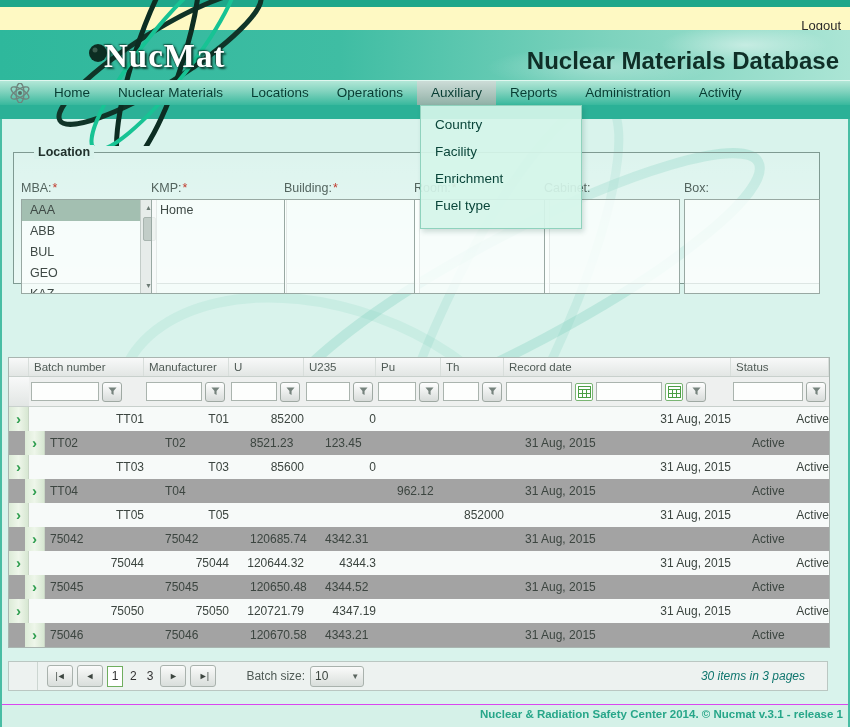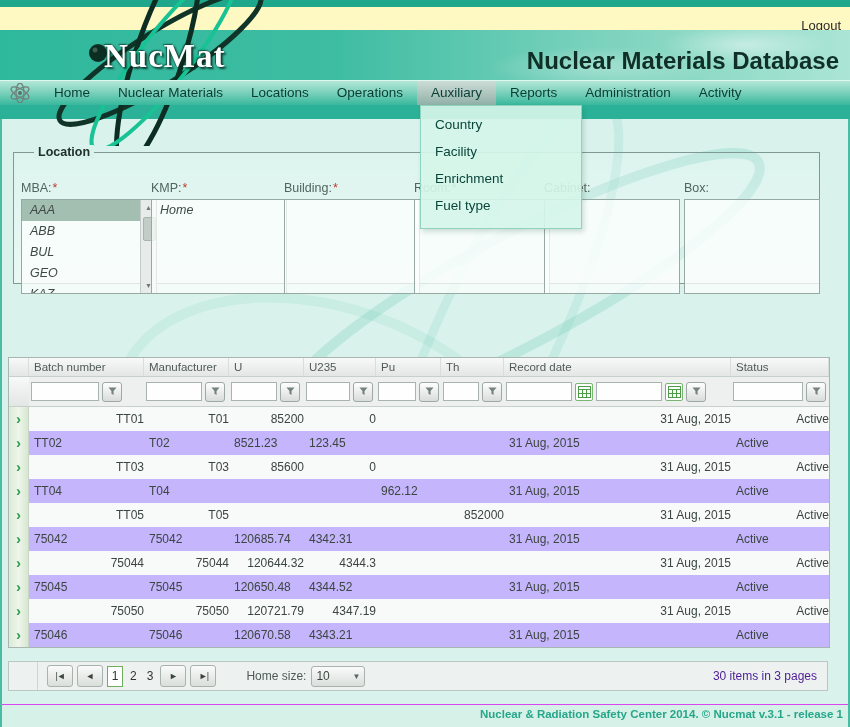--- a/index.html
+++ b/index.html
@@ -38,21 +38,21 @@
 
   
   .loc{position:absolute;left:13px;top:152px;width:805px;height:130px;border:1px solid #7f9a92;
        background:linear-gradient(180deg,rgba(255,255,255,.10),rgba(255,255,255,.45));z-index:2;}
   .loc-legend{position:absolute;left:20px;top:-8px;padding:0 4px;background:#d9f3ec;
        font-size:12.5px;font-weight:bold;color:#21312c;}
   .field{position:absolute;top:28px;width:136px;}
   .field-label{font-size:12.5px;color:#53645e;height:16px;}
   .star{color:#c0392b;margin-left:1px;}
   .listbox{position:relative;margin-top:2px;height:95px;background:rgba(252,255,254,.75);
-       border:1px solid #98a8a2;overflow:hidden;box-sizing:border-box;font-style:italic;}
+       border:1px solid #98a8a2;overflow:hidden;box-sizing:border-box;}
   .list-item{height:21px;line-height:21px;padding-left:8px;font-size:12.5px;color:#3f4a46;cursor:pointer;}
   .list-item.selected{background:#a3bfb1;margin-right:15px;}
   .vscroll{position:absolute;right:0;top:0;bottom:0;width:15px;background:#e7ecea;border-left:1px solid #c3ccc8;}
   .sb-btn{position:absolute;left:0;width:15px;height:15px;text-align:center;color:#6c7a74;font-size:7px;line-height:15px;cursor:pointer;}
   .sb-up{top:0;}
   .sb-up::before{content:"▲";}
   .sb-down{bottom:0;}
   .sb-down::before{content:"▼";}
   .sb-thumb{position:absolute;left:2px;top:17px;width:11px;height:22px;background:#c2cdc8;border:1px solid #a8b4af;border-radius:2px;cursor:pointer;}
 
@@ -61,21 +61,21 @@
   .grid-hdr{display:flex;height:18px;background:linear-gradient(180deg,#f8f9f9,#e2e6e4);border-bottom:1px solid #c8d0cc;}
   .hcell{box-sizing:border-box;padding-left:5px;font-size:11.5px;color:#4f5a55;line-height:18px;border-right:1px solid #d8dedb;overflow:hidden;white-space:nowrap;}
   .filter-row{display:flex;height:29px;background:#eef0ef;border-bottom:1px solid #c8d0cc;align-items:center;}
   .fcell{box-sizing:border-box;display:flex;align-items:center;gap:3px;padding:0 2px;height:29px;}
   .fin{height:17px;border:1px solid #aab4ae;background:#fdfefd;font-size:11px;padding:0 2px;box-sizing:content-box;}
   .fbtn{display:inline-flex;align-items:center;justify-content:center;flex:none;width:18px;height:18px;border:1px solid #9fa9a3;
         border-radius:3px;background:linear-gradient(180deg,#ffffff,#d8dcda);cursor:pointer;}
   .calbtn{display:inline-flex;align-items:center;justify-content:center;flex:none;width:16px;height:16px;cursor:pointer;background:#fff;border:1px solid #7ab574;border-radius:2px;}
   .grid-row{display:flex;height:24px;cursor:pointer;}
   .grid-row.odd{background:#f7faf9;text-align:right;}
-  .grid-row.even{background:#c4b5fd;}
+  .grid-row.even{background:#a3a3a3;padding-left:16px;}
   .cell{box-sizing:border-box;padding-left:5px;font-size:12px;color:#3c4540;line-height:24px;overflow:hidden;white-space:nowrap;}
   .c-expand{width:20px;flex:none;}
   .c-batch{width:115px;flex:none;}
   .c-manu{width:85px;flex:none;}
   .c-u{width:75px;flex:none;}
   .c-u235{width:72px;flex:none;}
   .c-pu{width:65px;flex:none;}
   .c-th{width:63px;flex:none;}
   .c-date{width:227px;flex:none;}
   .c-status{width:98px;flex:none;}
@@ -98,21 +98,21 @@
   .pg-last::before{content:"►|";letter-spacing:-1px;}
   .page-current{display:inline-flex;align-items:center;justify-content:center;width:14px;height:19px;margin:0 2px;
          background:#fff;border:1px solid #6fae5e;font-size:12px;color:#333;cursor:default;}
   .page-link{display:inline-block;margin:0 5px;font-size:12px;color:#333;cursor:pointer;}
   .pagesize-label{margin-left:28px;font-size:12px;color:#4f5a55;}
   .pagesize{display:inline-flex;align-items:center;justify-content:space-between;width:44px;height:19px;margin-left:5px;
          padding:0 4px;border:1px solid #a9b2ad;border-radius:3px;background:linear-gradient(180deg,#fafbfa,#d9dedb);
          font-size:12px;color:#3c453f;cursor:pointer;}
   .dd-arrow{font-size:8px;color:#5a655f;}
   .dd-arrow::before{content:"▼";}
-  .pager-summary{position:absolute;right:10px;font-size:12px;color:#4c1d95;}
+  .pager-summary{position:absolute;right:22px;font-size:12px;color:#0f766e;font-style:italic;}
 
   
   .footer{position:absolute;left:0;top:704px;width:850px;height:23px;background:#d5f1e8;border-top:1px solid #d946ef;box-sizing:border-box;z-index:2;}
   .footer-text{position:absolute;right:7px;top:3px;font-size:11.5px;font-weight:bold;color:#27a689;}
   .edge-l{position:absolute;left:0;top:119px;width:2px;height:608px;background:#49bda4;z-index:5;}
   .edge-r{position:absolute;right:0;top:119px;width:2px;height:608px;background:#49bda4;z-index:5;}
 </style>
 </head>
 <body>
 
@@ -452,21 +452,21 @@
     <div class="pager-div"></div>
     <span class="pgbtn pg-first" style="margin-left:38px"></span>
     <span class="pgbtn pg-prev"></span>
     <span id="page-numbers" style="display:inline-flex;align-items:center;">
         <span class="page-current">1</span>
         <span class="page-link">2</span>
         <span class="page-link">3</span>
       </span>
     <span class="pgbtn pg-next"></span>
     <span class="pgbtn pg-last"></span>
-    <span class="pagesize-label">Home size:</span>
+    <span class="pagesize-label">Batch size:</span>
     <span class="pagesize">
       <span>10</span>
       <span class="dd-arrow"></span>
     </span>
     <span class="pager-summary">30 items in 3 pages</span>
   </div>
 
   <div class="footer">
     <span class="footer-text">Nuclear &amp; Radiation Safety Center 2014. © Nucmat v.3.1 - release 1</span>
   </div>

